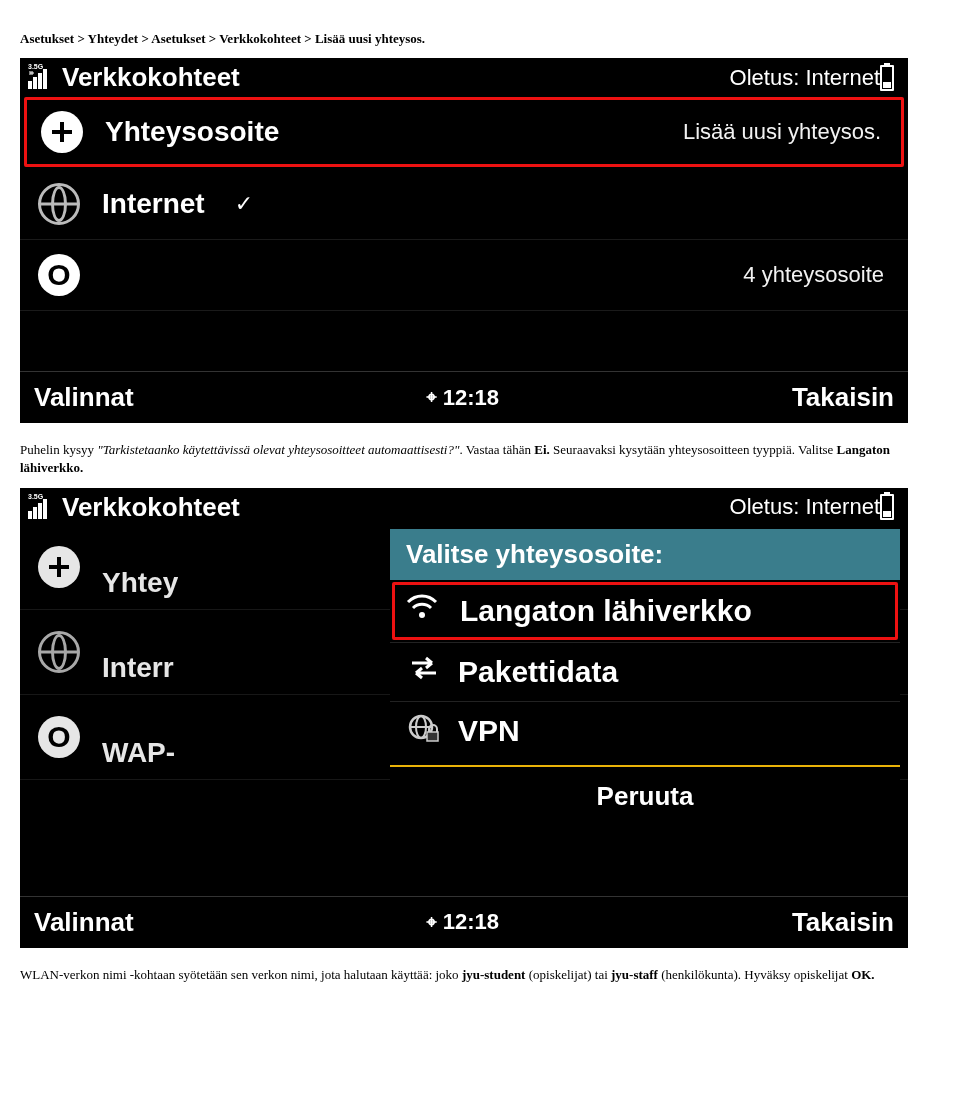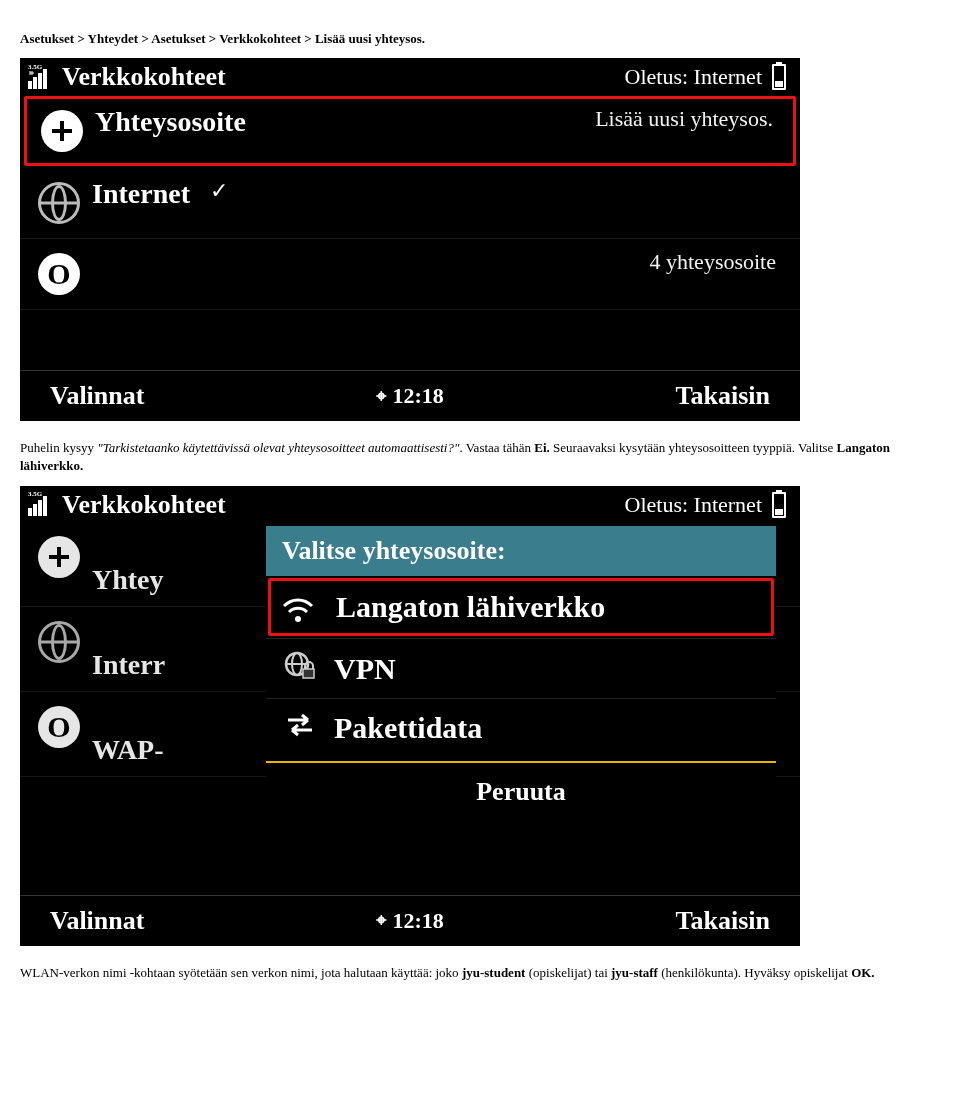--- a/index.html
+++ b/index.html
@@ -11,56 +11,57 @@
   }
   .doc-text {
     font-size: 13px;
     line-height: 1.4;
     margin: 10px 0;
   }
   .doc-text .bold { font-weight: bold; }
   .doc-text .italic { font-style: italic; }
   .screenshot {
     background: #000;
-    width: 780px;
+    width: 888px;
     height: auto;
-    font-family: Liberation Serif, serif;
+    font-family: Liberation Sans, sans-serif;
     color: #fff;
     margin: 6px 0 18px 0;
     position: relative;
     display: flex;
     flex-direction: column;
   }
   .statusbar {
     display: flex;
     align-items: center;
     justify-content: space-between;
     padding: 4px 14px 2px 8px;
     font-size: 24px;
     font-weight: bold;
   }
   .statusbar .left { display: flex; align-items: center; gap: 8px; }
   .sig-icon { font-size: 20px; line-height: 1; display: inline-block; }
   .title { font-size: 26px; }
-  .right-status { display: flex; align-items: flex-start; gap: 10px; }
+  .right-status { display: flex; align-items: flex-start; }
   .battery {
     width: 10px; height: 22px; border: 2px solid #fff; position: relative;
     display: inline-block; border-radius: 1px;
   }
   .battery:before {
     content: ""; position: absolute; top: -4px; left: 2px; width: 6px; height: 3px; background: #fff;
   }
   .battery:after {
     content: ""; position: absolute; bottom: 1px; left: 1px; right: 1px; height: 6px; background: #fff;
   }
   .list-area { flex: 1; }
   .row {
     display: flex;
+    align-items: center;
     padding: 10px 14px;
-    gap: 8px;
+    gap: 18px;
     border-bottom: 1px solid #1a1a1a;
   }
   .row.highlight {
     border: 3px solid #e11;
     margin: 2px 4px;
     border-radius: 2px;
     padding: 7px 10px;
   }
   .row-icon {
     width: 50px; height: 50px; flex: 0 0 50px;
@@ -89,49 +90,49 @@
   }
   .row-label { font-size: 28px; font-weight: bold; }
   .row-value { font-size: 22px; opacity: .95; margin-left: auto; padding-right: 10px; font-weight: normal; }
   .check { font-size: 22px; margin-left: 12px; }
   .spacer { flex:1; min-height: 60px; }
   .softkeys {
     border-top: 1px solid #333;
     display: flex;
     align-items: center;
     justify-content: space-between;
-    padding: 10px 30px;
+    padding: 10px 14px;
     font-size: 26px;
     font-weight: bold;
   }
   .clock { display:flex; align-items:center; gap:6px; font-size:22px; }
   .lock-icon { font-size:18px; }
 
   .popup-backdrop {
     position: relative;
     flex:1;
   }
   .faded-list { filter: brightness(0.9); }
   .popup {
     position: absolute;
-    right: 24px;
+    right: 8px;
     top: 4px;
     width: 510px;
     background: #000;
     border-radius: 4px;
   }
   .popup-header {
     background: #3a7d8c;
     color: #fff;
     font-size: 26px;
     font-weight: bold;
     padding: 10px 16px;
   }
   .popup-item {
-    display:flex; align-items:flex-end; gap:14px;
+    display:flex; align-items:flex-start; gap:14px;
     padding: 12px 14px;
     border-top: 1px solid #222;
     font-size: 30px;
     font-weight: bold;
   }
   .popup-item.highlight {
     border: 3px solid #e11;
     margin: 2px;
     padding: 9px 11px;
     border-radius: 2px;
@@ -277,41 +278,41 @@
             <path d="M2 8 C10 0 22 0 30 8" stroke="#fff" stroke-width="3" fill="none"></path>
             <path d="M7 14 C12 9 20 9 25 14" stroke="#fff" stroke-width="3" fill="none"></path>
             <circle cx="16" cy="21" r="3" fill="#fff"></circle>
           </svg>
         </span>
         <span>Langaton lähiverkko</span>
       </div>
 
       <div class="popup-item">
         <span class="pi-icon">
+          <svg width="32" height="26" viewBox="0 0 32 26">
+            <path d="M4 8 L24 8 M24 8 L18 3 M24 8 L18 13" stroke="#fff" stroke-width="3" fill="none"></path>
+            <path d="M28 18 L8 18 M8 18 L14 13 M8 18 L14 23" stroke="#fff" stroke-width="3" fill="none"></path>
+          </svg>
+        </span>
+        <span>Pakettidata</span>
+      </div>
+
+      <div class="popup-item">
+        <span class="pi-icon">
           <svg width="32" height="28" viewBox="0 0 32 28">
             <circle cx="13" cy="13" r="11" stroke="#ccc" stroke-width="2.5" fill="none"></circle>
             <line x1="2" y1="13" x2="24" y2="13" stroke="#ccc" stroke-width="2"></line>
             <ellipse cx="13" cy="13" rx="5" ry="11" stroke="#ccc" stroke-width="2" fill="none"></ellipse>
             <rect x="19" y="18" width="11" height="9" fill="#333" stroke="#ccc" stroke-width="1.5"></rect>
             <path d="M21 18 v-3 a4 4 0 0 1 8 0 v3" stroke="#ccc" stroke-width="2" fill="none"></path>
           </svg>
         </span>
         <span>VPN</span>
       </div>
 
-      <div class="popup-item">
-        <span class="pi-icon">
-          <svg width="32" height="26" viewBox="0 0 32 26">
-            <path d="M4 8 L24 8 M24 8 L18 3 M24 8 L18 13" stroke="#fff" stroke-width="3" fill="none"></path>
-            <path d="M28 18 L8 18 M8 18 L14 13 M8 18 L14 23" stroke="#fff" stroke-width="3" fill="none"></path>
-          </svg>
-        </span>
-        <span>Pakettidata</span>
-      </div>
-
       <div class="popup-cancel">Peruuta</div>
     </div>
   </div>
 
   <div class="softkeys">
     <span>Valinnat</span>
     <span class="clock">
       <span class="lock-icon">⌖</span>
       <span>12:18</span>
     </span>

